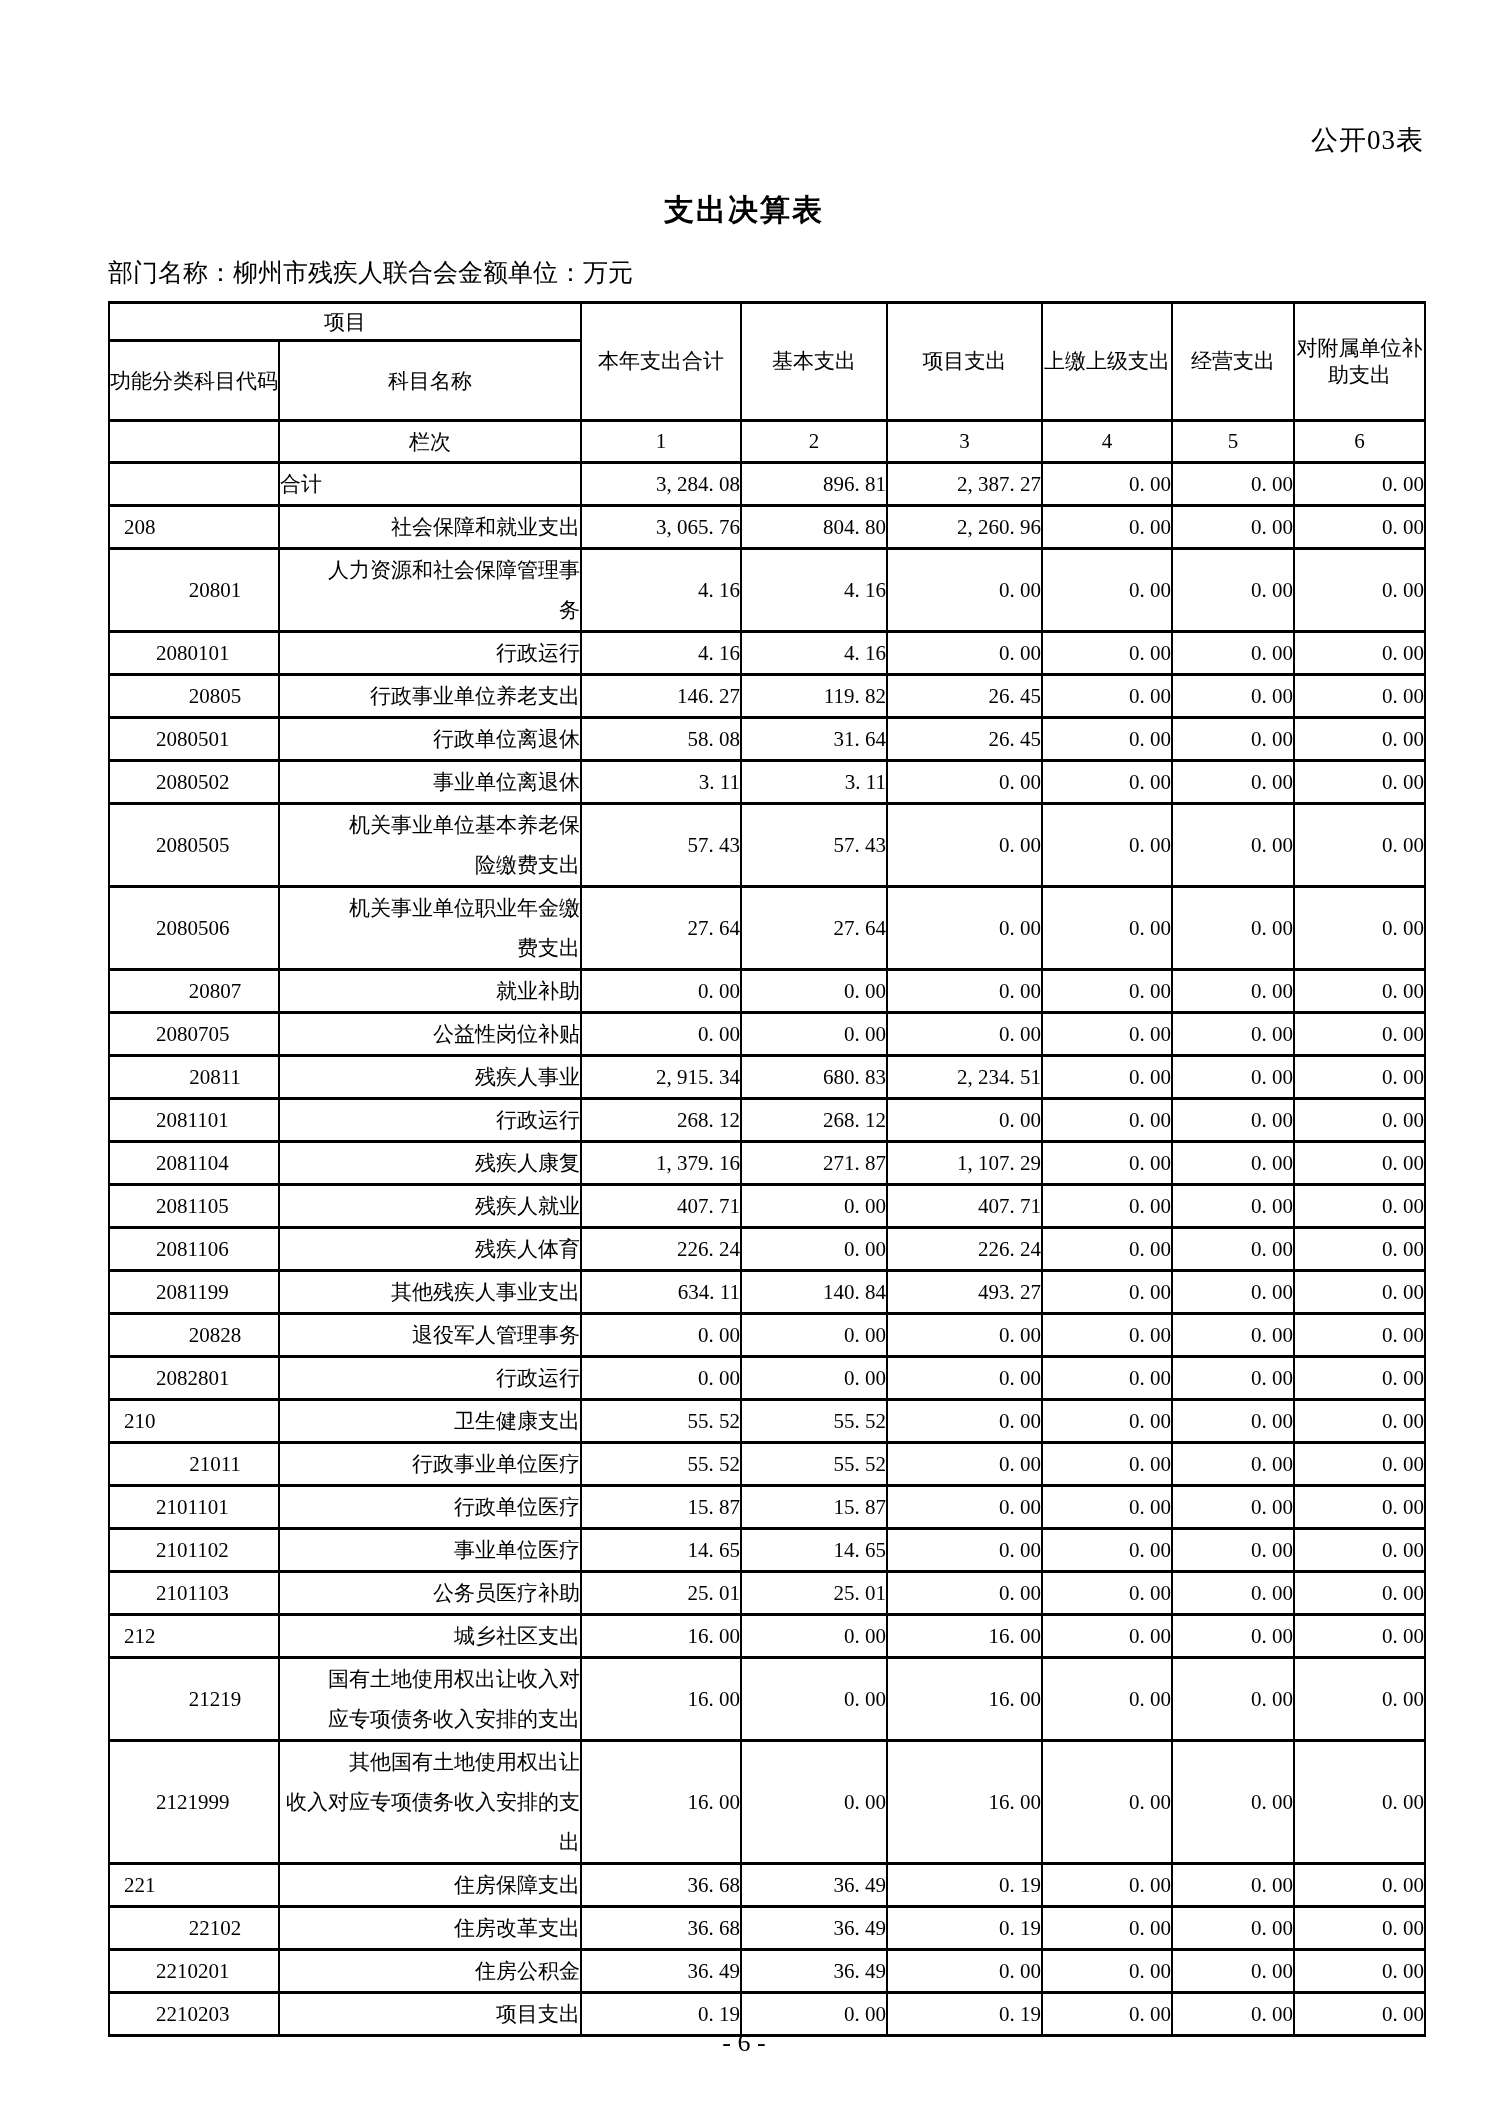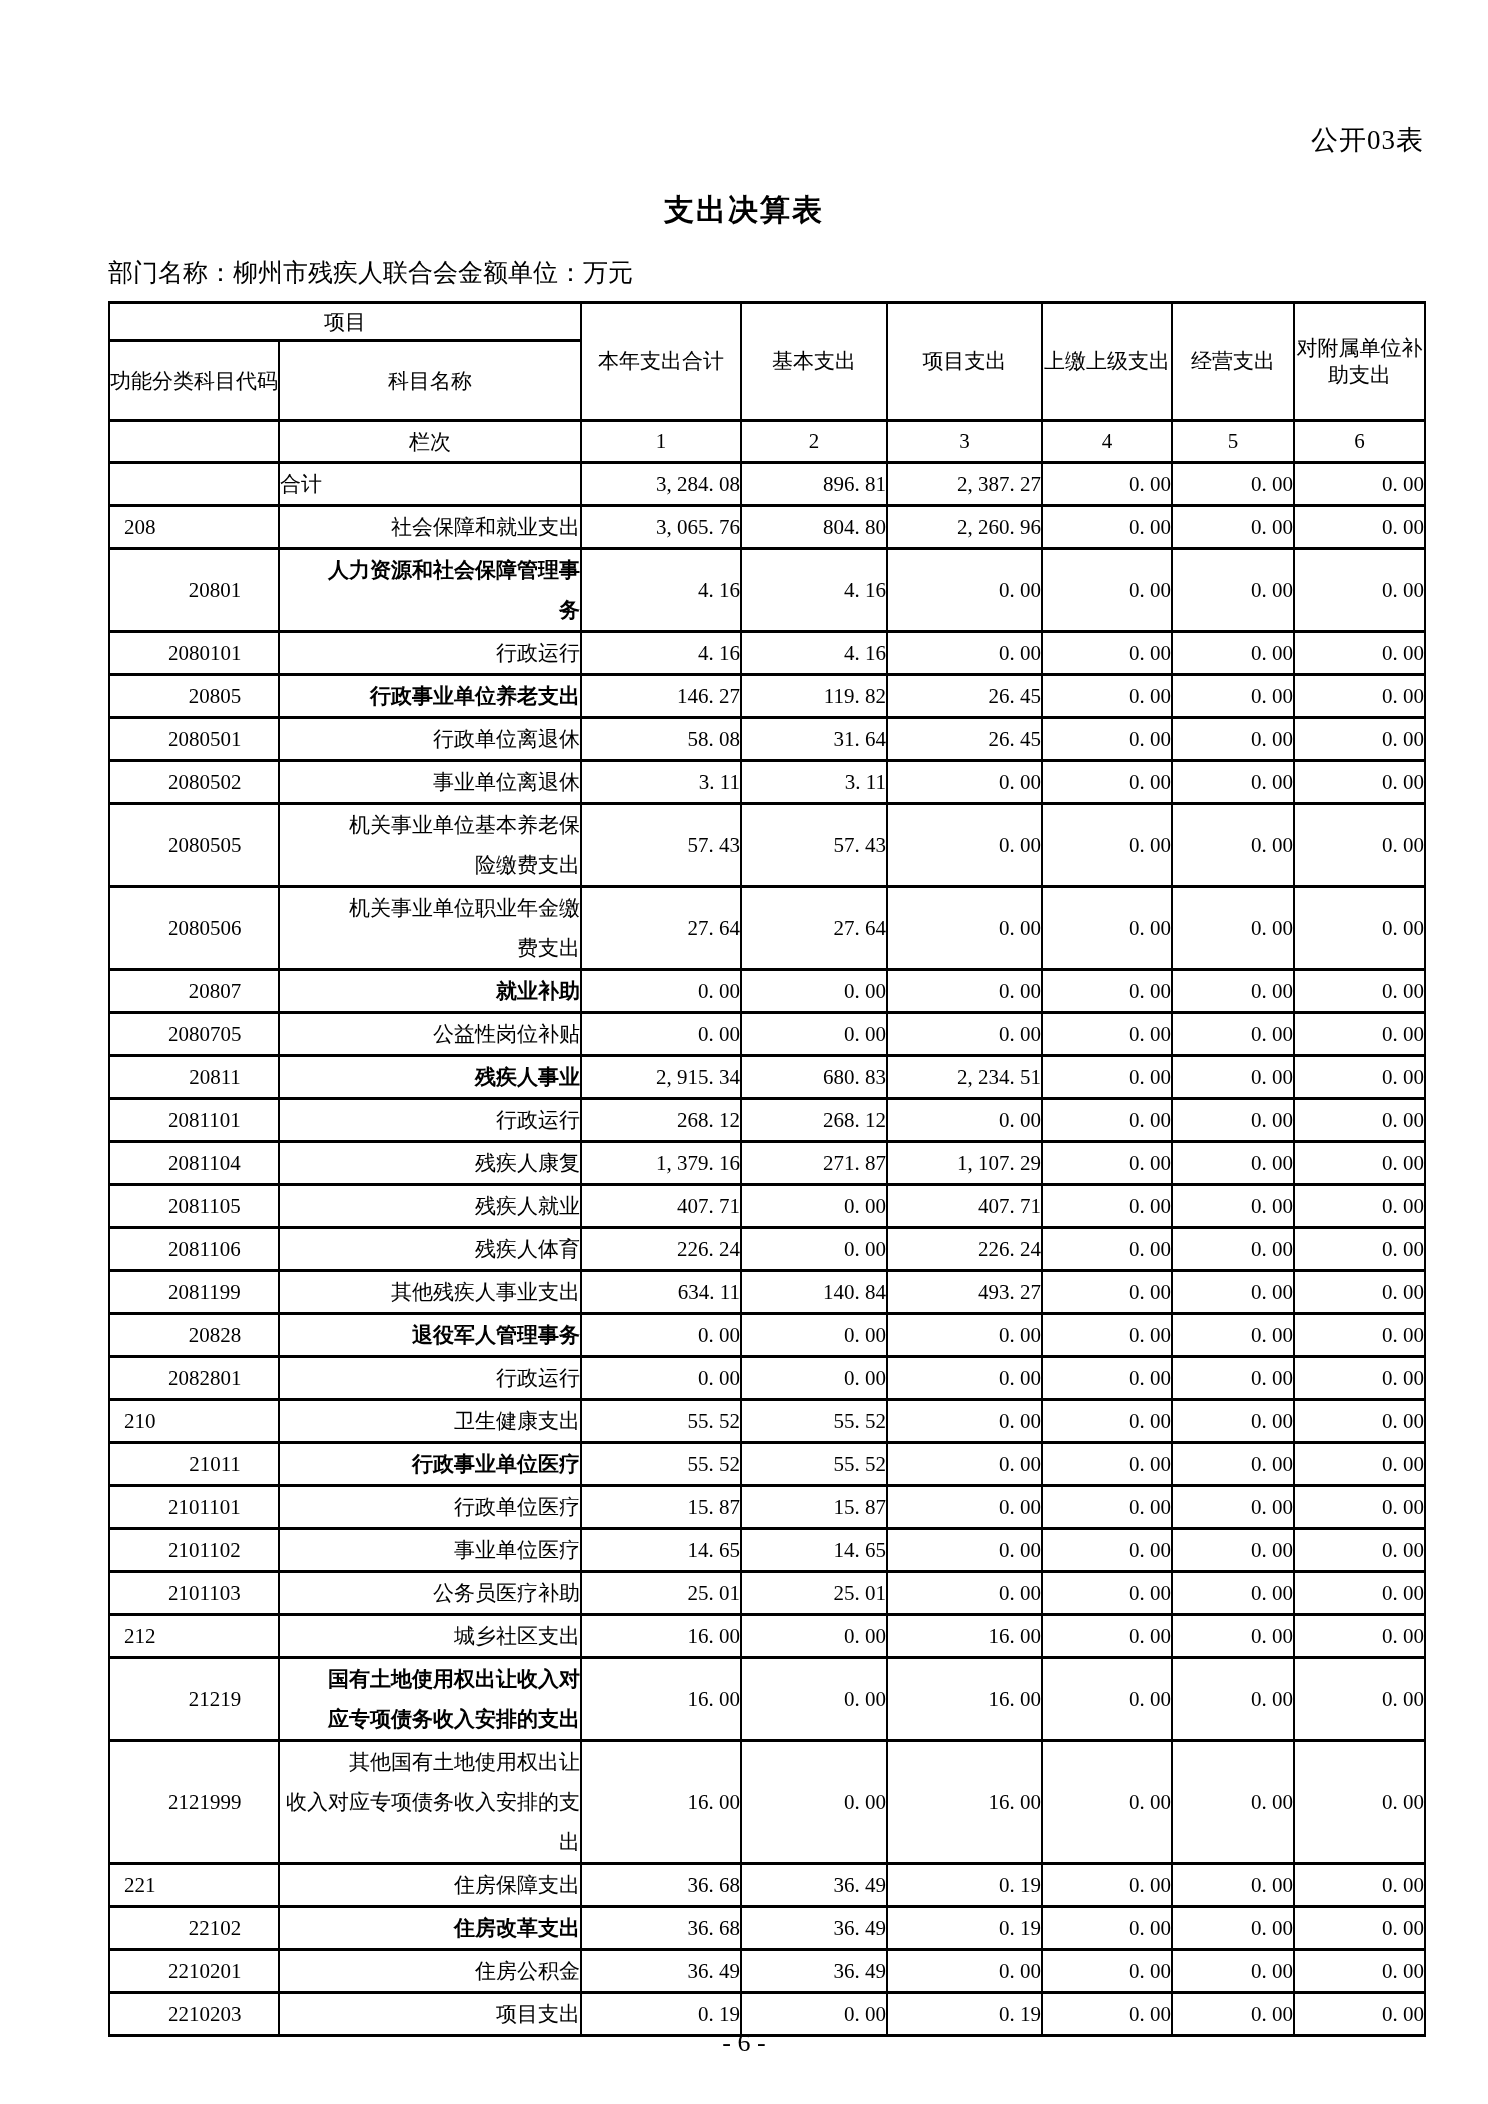--- a/index.html
+++ b/index.html
@@ -37,25 +37,25 @@
   tr.hdr-sub{height:80px;}
   tr.lane-row{height:42px;}
   tbody tr{height:40px;}
   th.item-group{text-align:center;}
   th.col-head{text-align:center;line-height:27px;padding:0 2px;}
   th.code-head{text-align:center;line-height:34px;padding:0 20px;}
   th.name-head{text-align:center;}
   td.code{text-align:left;line-height:38px;white-space:nowrap;}
   td.code.l1{padding-left:14px;}
   td.code.l2{padding-left:42px;text-align:center;}
-  td.code.l3{padding-left:58px;}
+  td.code.l3{padding-left:46px;}
   td.name{text-align:right;line-height:40px;padding:0 48px 0 4px;}
   td.name.center{text-align:left;padding:0;text-indent:0;}
   td.name.n1{text-indent:2px;}
-  td.name.n2{text-indent:31px;font-weight:bold;}
+  td.name.n2{text-indent:31px;}
   td.name.n3{text-indent:56px;}
   td.num{text-align:right;padding-right:8px;line-height:38px;white-space:nowrap;}
   td.lane-label{text-align:center;}
   td.lane-num{text-align:center;}
   .page-no{
     position:absolute;top:2028px;left:0;width:100%;
     text-align:center;font-size:26px;
   }
 </style>
 </head>

